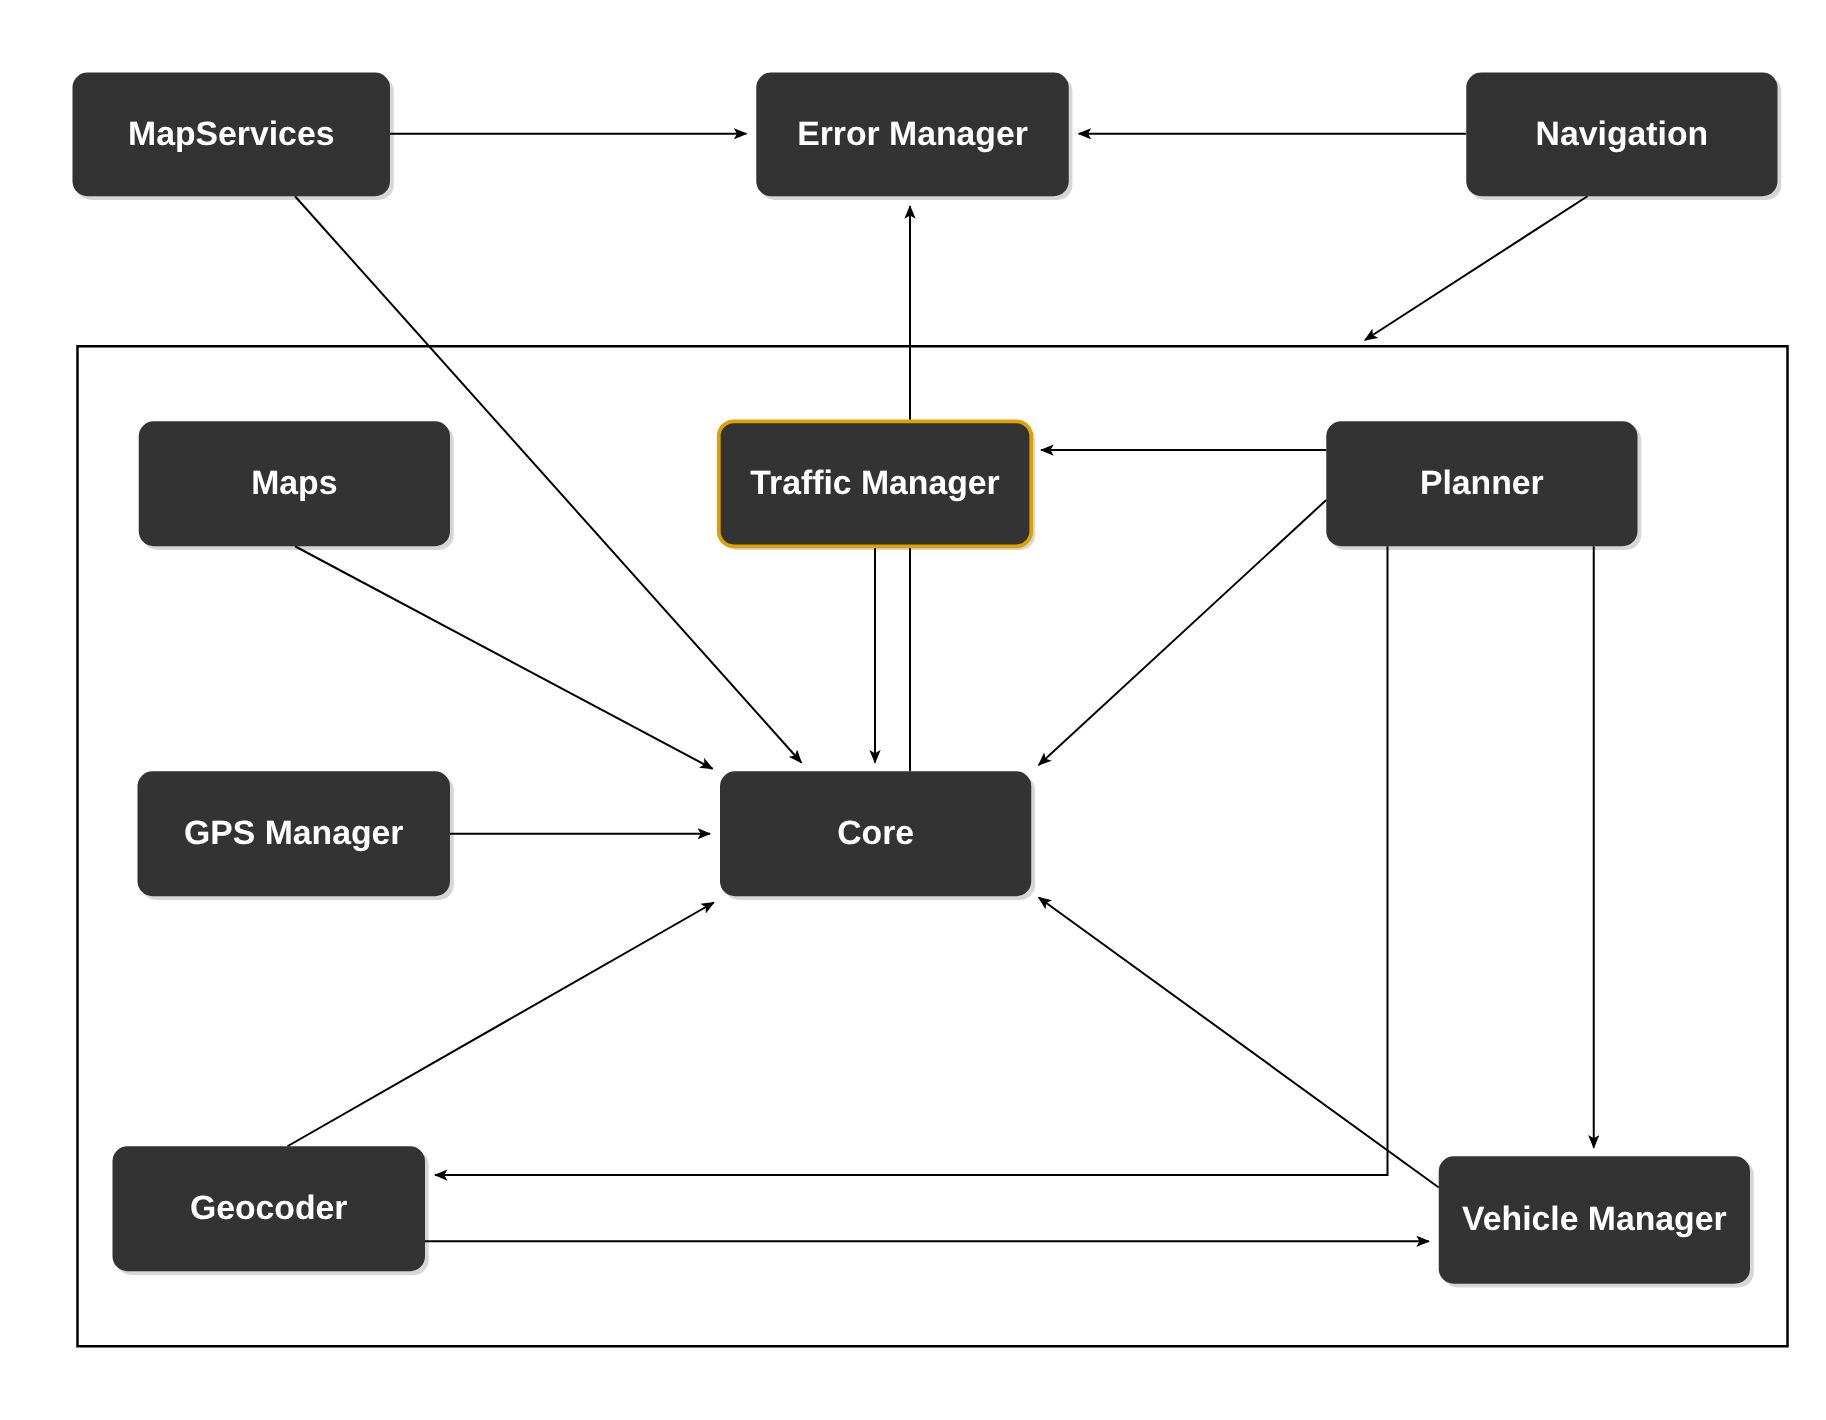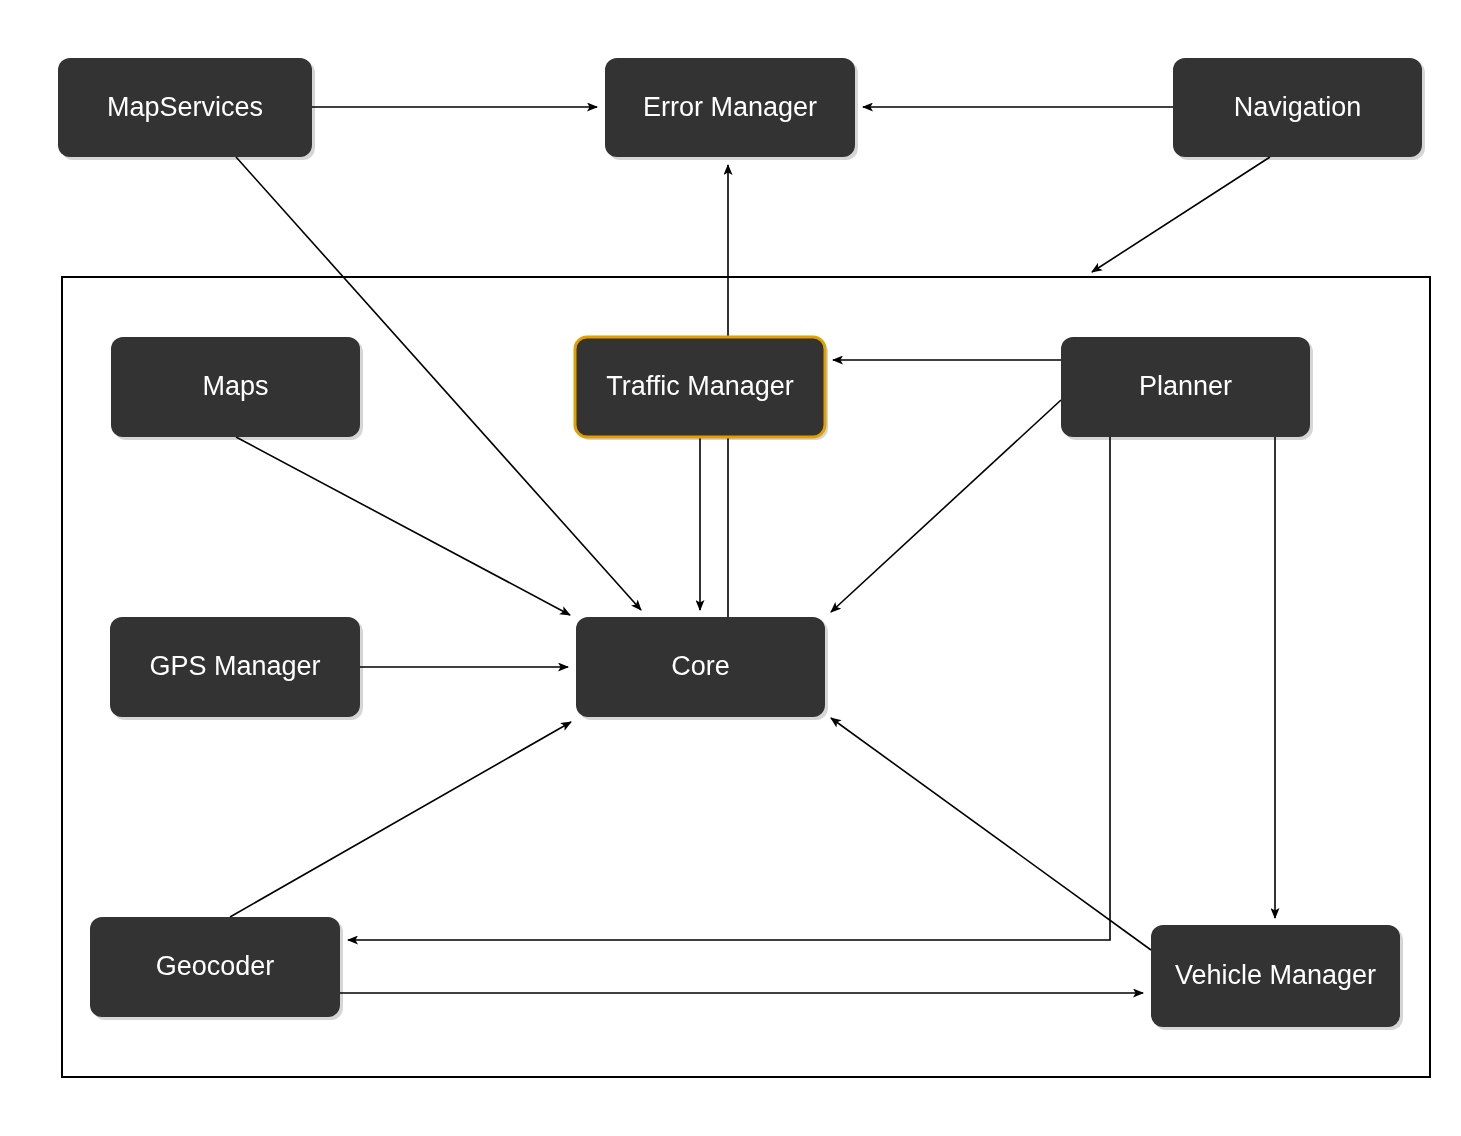--- a/index.html
+++ b/index.html
@@ -9,20 +9,21 @@
   }
   body {
     font-family: "Liberation Sans", sans-serif;
   }
   #stage {
     position: relative;
     width: 1461px;
     height: 1136px;
     background: #ffffff;
     overflow: hidden;
+    font-weight: bold;
   }
   #diagram-svg {
     position: absolute;
     left: 0;
     top: 0;
     width: 1461px;
     height: 1136px;
   }
   .node-rect {
     fill: #333333;

